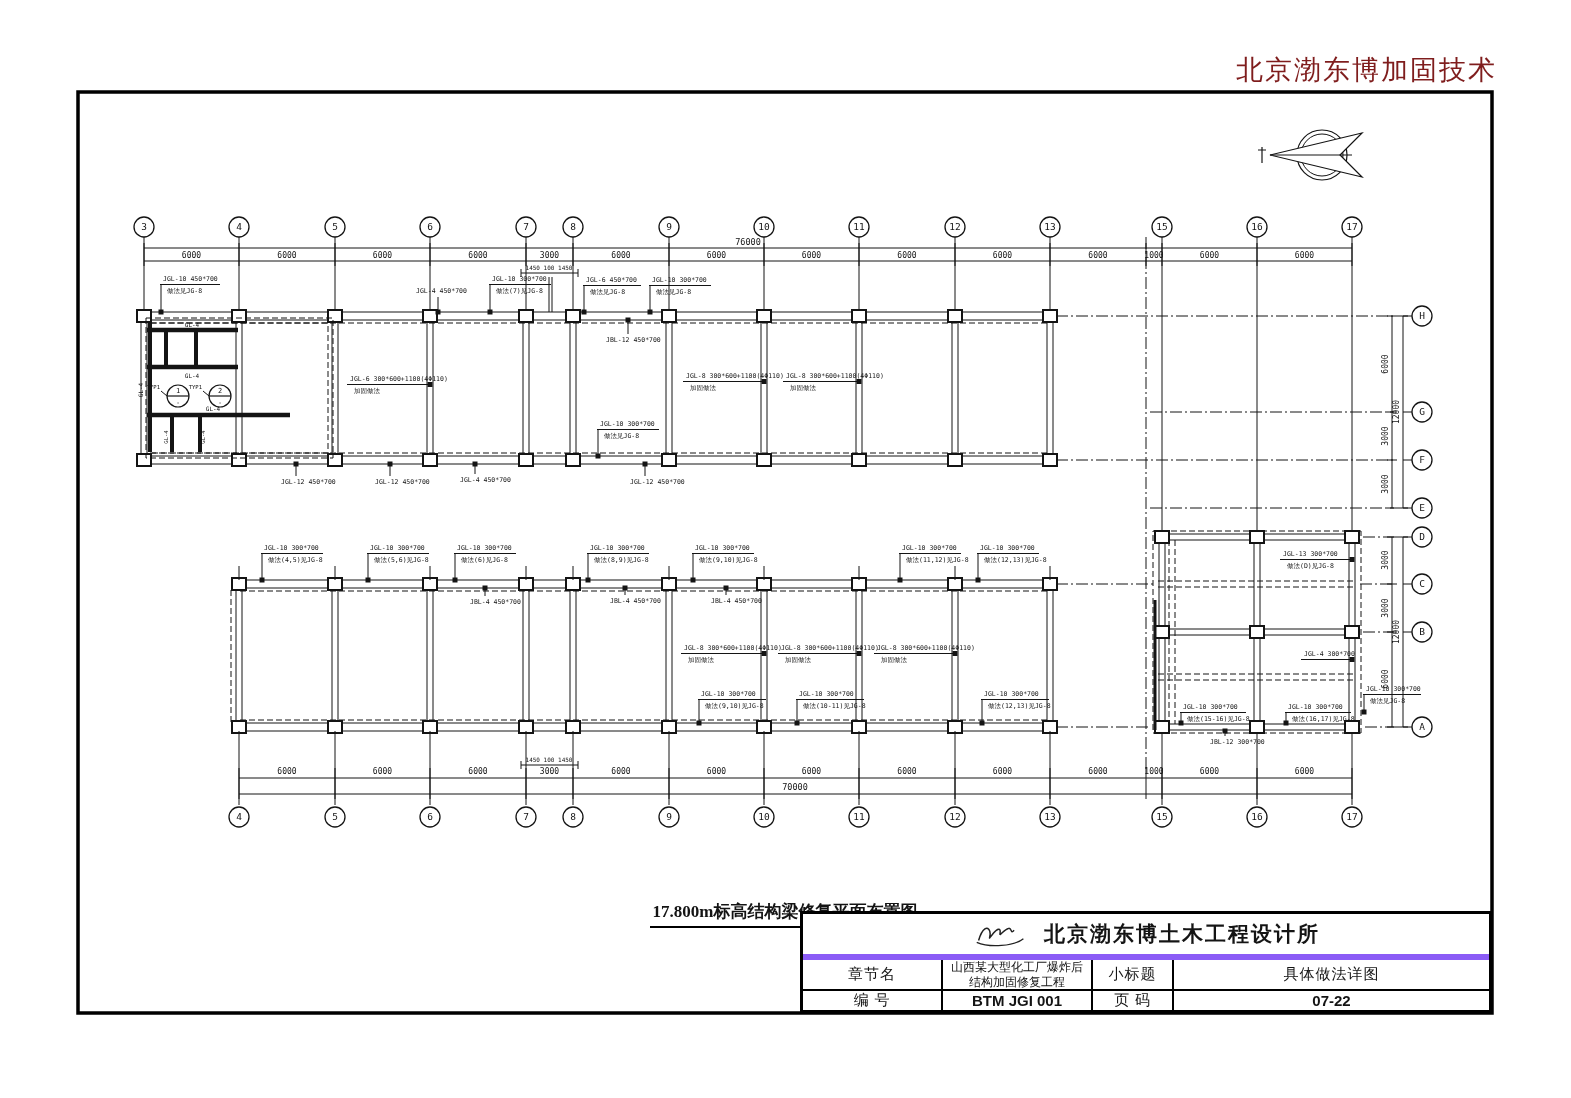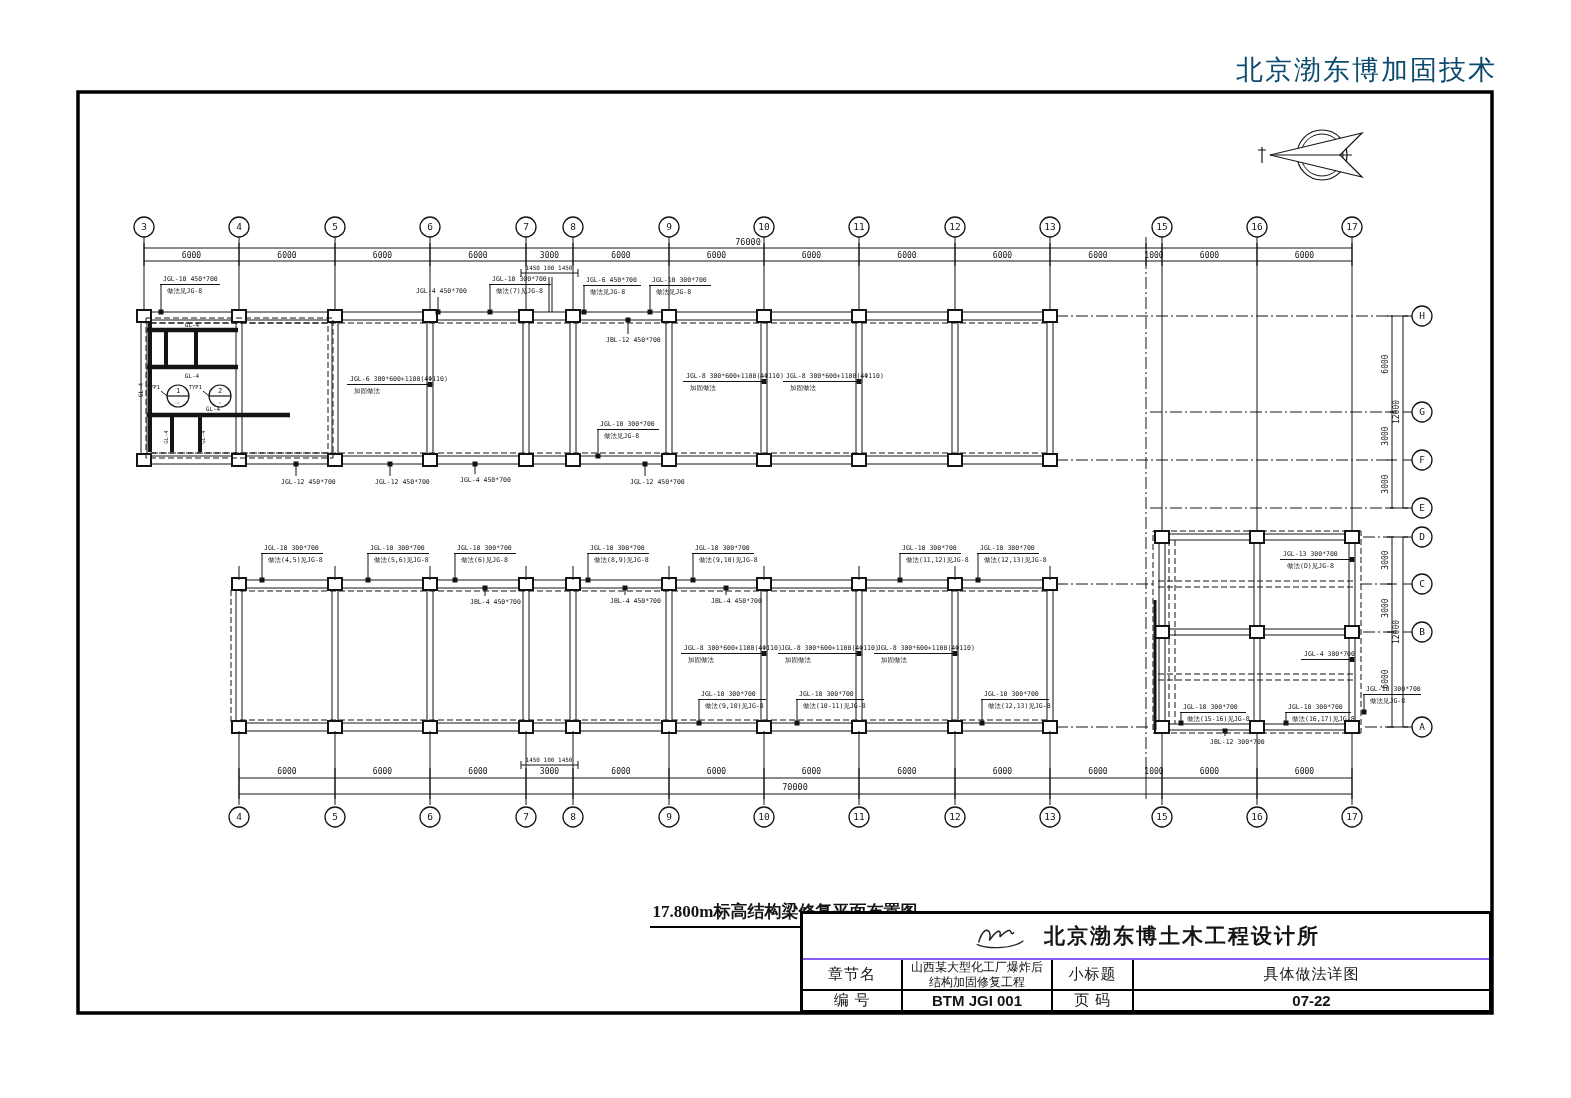--- a/index.html
+++ b/index.html
@@ -1,27 +1,27 @@
 <!DOCTYPE html>
 <html><head>
 <meta charset="utf-8">
 <style>
   html,body{margin:0;padding:0;background:#fff}
   body{width:1571px;height:1098px;position:relative;overflow:hidden;font-family:"Liberation Sans",sans-serif;color:#141414}
   #cad{position:absolute;left:0;top:0;font-family:"DejaVu Sans Mono",monospace}
-  .watermark{position:absolute;top:52px;right:74px;font-family:"Liberation Serif",serif;font-size:27px;letter-spacing:2px;color:#0c4a6e;font-weight:500}
+  .watermark{position:absolute;top:52px;right:74px;font-family:"Liberation Serif",serif;font-size:27px;letter-spacing:2px;color:#7f1d1d;font-weight:500}
   .drawing-title{position:absolute;left:640px;top:900px;width:290px;text-align:center}
   .drawing-title .dt{display:inline-block;font-size:17px;font-weight:bold;font-family:"Liberation Serif",serif;border-bottom:2.5px solid #000;padding:0 3px 3px 3px}
   .tb{position:absolute;left:800px;top:911px;width:692px;height:102px;border:3px solid #000;box-sizing:border-box;display:flex;flex-direction:column;background:#fff}
-  .tb-head{height:50px;border-bottom:2px solid #8b5cf6;display:flex;align-items:center;justify-content:center;gap:14px;box-sizing:border-box}
+  .tb-head{height:50px;border-bottom:6px solid #8b5cf6;display:flex;align-items:center;justify-content:center;gap:14px;box-sizing:border-box}
   .company{font-family:"Liberation Serif",serif;font-size:21px;font-weight:bold;letter-spacing:2px}
   .tb-row{flex:1;display:flex;border-bottom:2px solid #000;box-sizing:border-box}
   .tb-row:last-child{border-bottom:none}
   .cell{border-right:2px solid #000;display:flex;align-items:center;justify-content:center;box-sizing:border-box;text-align:center}
-  .c1{width:100px}.c2{width:150px}.c3{width:81px}.c4{flex:1;border-right:none}
+  .c1{width:140px}.c2{width:150px}.c3{width:81px}.c4{flex:1;border-right:none}
   .lab{font-size:15px;font-family:"Liberation Serif",serif;letter-spacing:1px}
   .proj{font-size:12px;font-family:"Liberation Serif",serif;line-height:1.2}
   .val{font-size:15px;font-weight:bold}
 </style>
 </head>
 <body>
 
 <svg id="cad" width="1571" height="1098" viewBox="0 0 1571 1098">
     <g>
       <rect x="78" y="92" width="1414" height="921" fill="none" stroke="#000" stroke-width="3.5"></rect>

